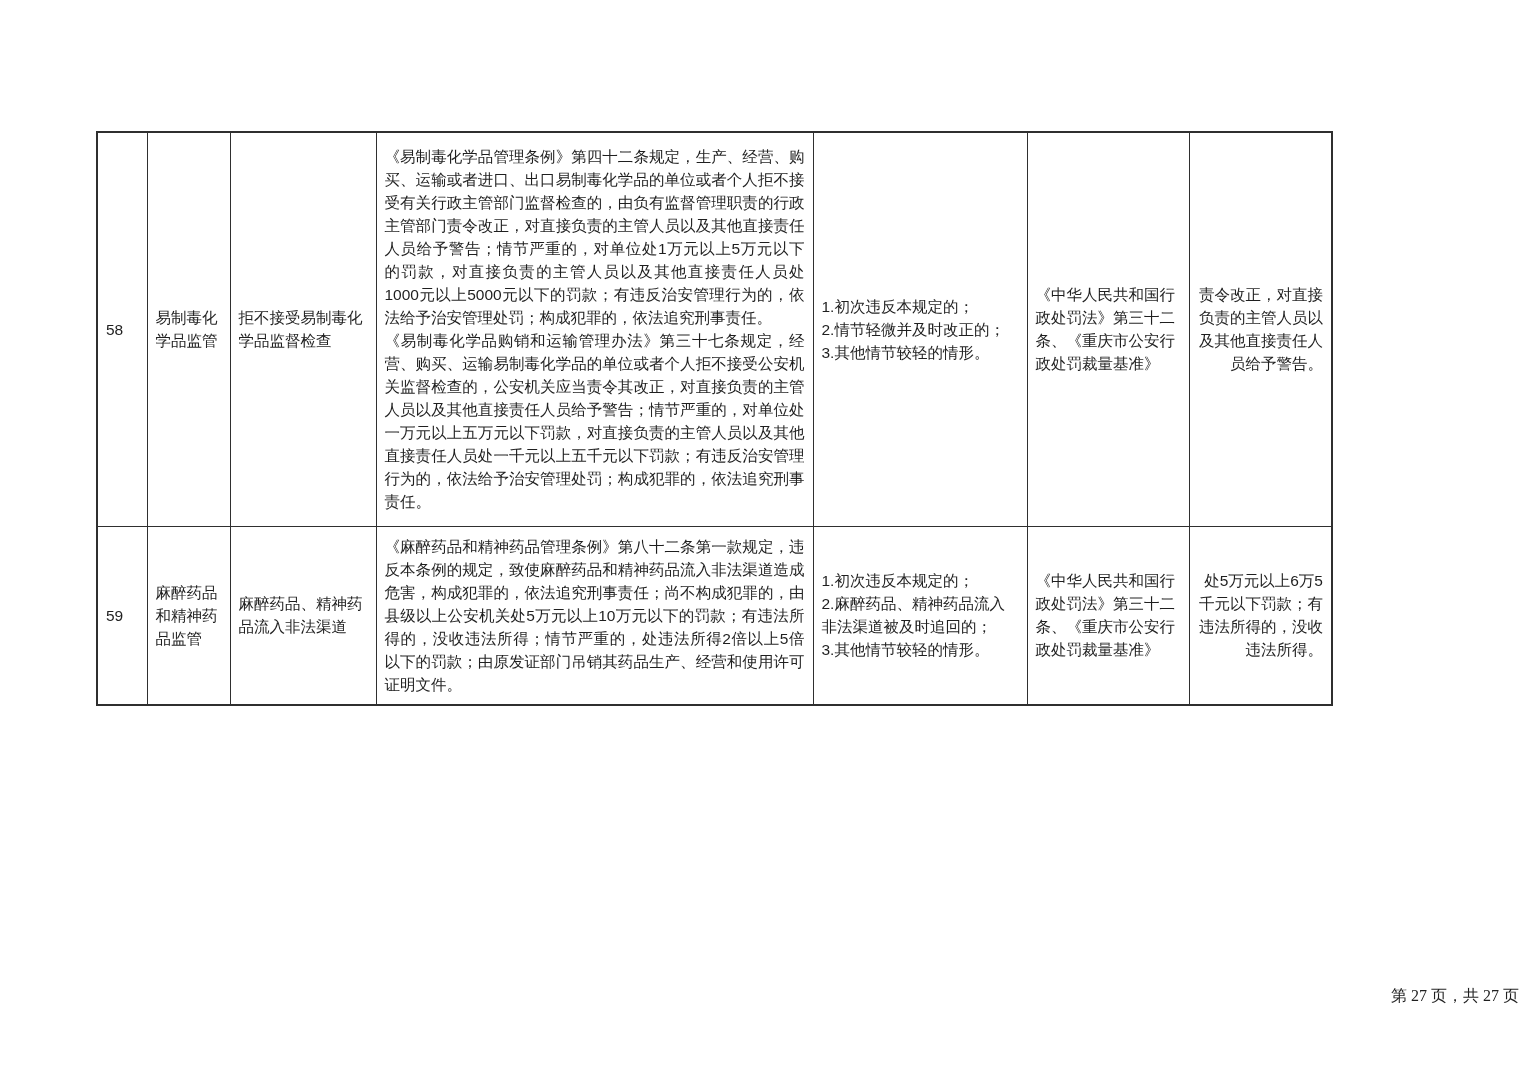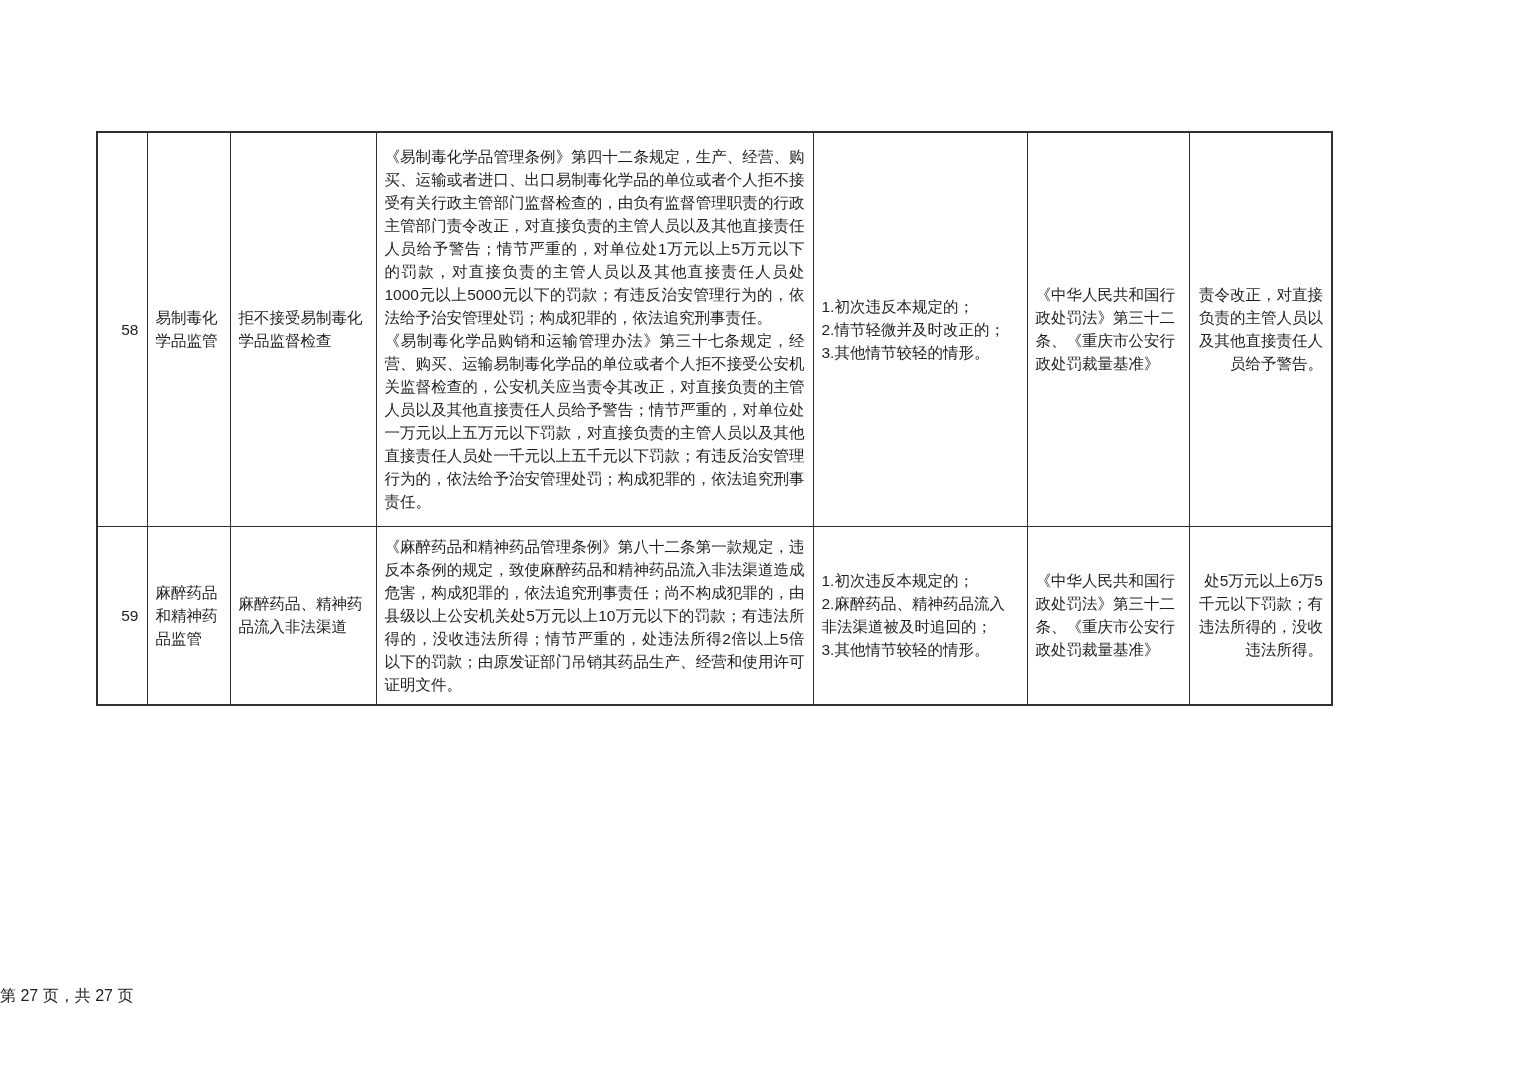--- a/index.html
+++ b/index.html
@@ -25,35 +25,35 @@
     border: 1px solid #2f2f2f;
     vertical-align: middle;
     font-size: 15.5px;
     line-height: 23px;
     padding: 6px 8px;
     white-space: pre-line;
     overflow: hidden;
   }
   tr.row-58 { height: 394px; }
   tr.row-59 { height: 179px; }
-  td.c-num  { text-align: right; font-size: 17px; white-space: normal; }
+  td.c-num  { text-align: left; font-size: 17px; white-space: normal; }
   td.c-cat  { text-align: left; }
   td.c-item { text-align: left; }
   td.c-legal { text-align: justify; }
   td.c-circ { font-size: 15px; padding: 6px 6px; }
   td.c-basis { text-align: left; }
   td.c-pen  { text-align: right; }
   .footer {
     position: absolute;
     left: 0;
     top: 986px;
     width: 100%;
-    text-align: left;
+    text-align: right;
     font-size: 16px;
-    font-family: Liberation Sans, sans-serif;
+    font-family: Liberation Serif, serif;
     color: #1f1f1f;
   }
 </style>
 </head>
 <body>
 
 <div class="page">
 
   <table class="reg-table">
     <colgroup>

